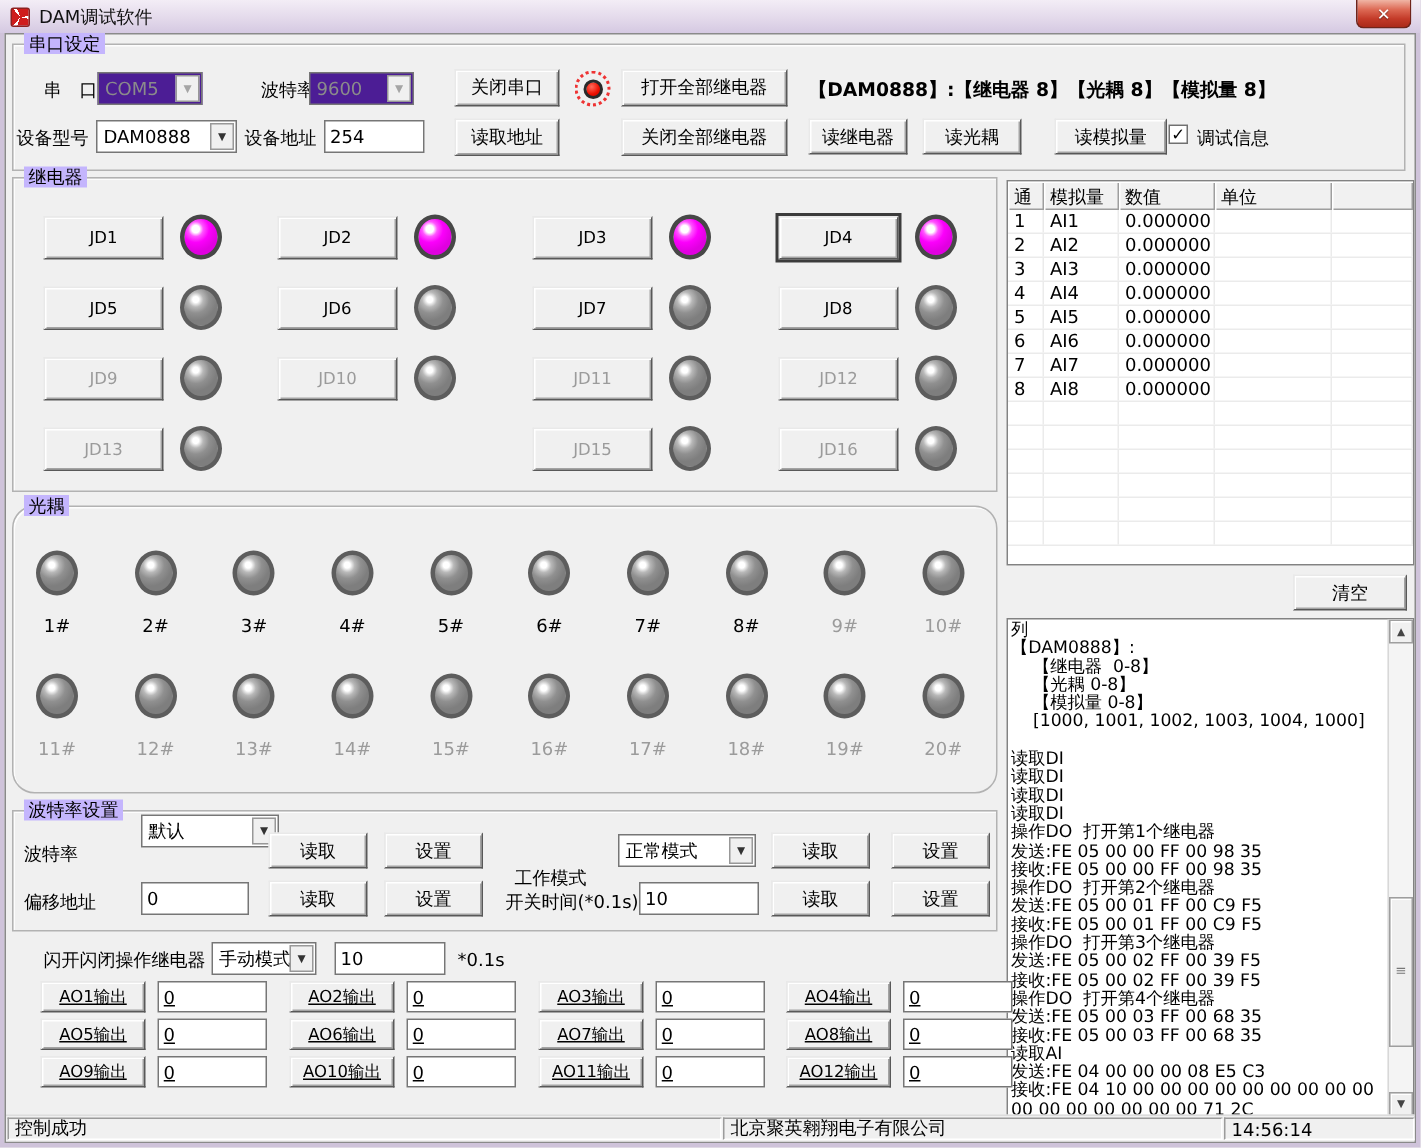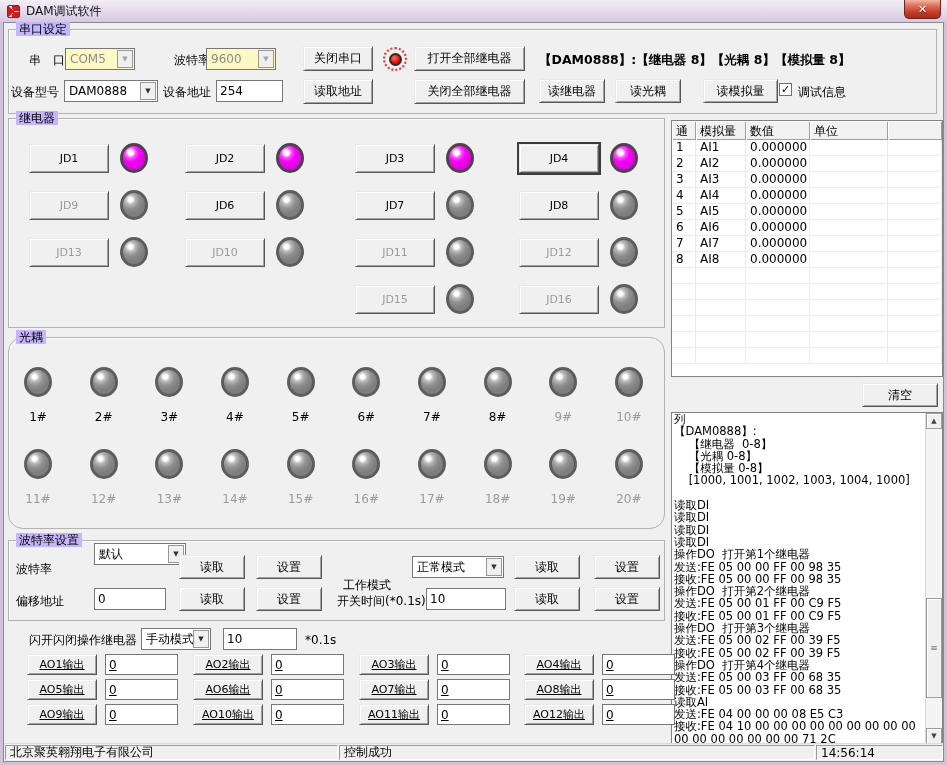--- a/index.html
+++ b/index.html
@@ -59,21 +59,21 @@
   .combo {
     position:absolute; background:#fff; border:1px solid #767676;
     display:flex; align-items:center; padding-left:4px; font-size:12px;
   }
   .combo-arrow {
     position:absolute; right:1px; top:1px; bottom:1px; width:16px;
     background:#f0f0f0; border:1px solid #989898;
     display:flex; align-items:center; justify-content:center;
     font-size:7px; color:#333;
   }
-  .combo.disabled { background:#fef9c3; color:#8b8b8b; }
+  .combo.disabled { background:#4c1d95; color:#8b8b8b; }
   .combo.disabled .combo-arrow { color:#a5a5a5; }
   
   .input {
     position:absolute; background:#fff; border:1px solid #767676;
     font-family:"DejaVu Sans", sans-serif; font-size:12px; padding:0 3px;
   }
   
   .led {
     position:absolute; width:24px; height:24px; border-radius:50%;
     border:2px dotted #e33; display:flex; align-items:center; justify-content:center;
@@ -214,20 +214,24 @@
     <span class="lbl" style="left:789px; top:54px;">调试信息</span>
   </div>
 
   <div class="group" style="left:4px; top:95px; width:657px; height:210px;">
     <span class="group-label">继电器</span>
 
     <div class="relay-col" style="left:20px;">
       <div class="relay-cell">
         <button class="btn jd">JD1</button>
         <div class="light on"></div>
+      </div>
+      <div class="relay-cell">
+        <button class="btn jd">JD5</button>
+        <div class="light"></div>
       </div>
       <div class="relay-cell">
         <button class="btn jd disabled">JD9</button>
         <div class="light"></div>
       </div>
       <div class="relay-cell">
         <button class="btn jd disabled">JD13</button>
         <div class="light"></div>
       </div>
     </div>
@@ -609,18 +613,18 @@
       <button class="btn ao-btn">AO8输出</button>
       <input class="input ao-input" value="0" style="">
     </div>
     <div class="ao-cell">
       <button class="btn ao-btn">AO12输出</button>
       <input class="input ao-input" value="0" style="">
     </div>
   </div>
 
   <div class="statusbar">
+    <div class="sb-sec sb-left">控制成功</div>
     <div class="sb-sec sb-center">北京聚英翱翔电子有限公司</div>
-    <div class="sb-sec sb-left">控制成功</div>
     <div class="sb-sec sb-right">14:56:14</div>
   </div>
 
 </div>
 
 </body></html>

